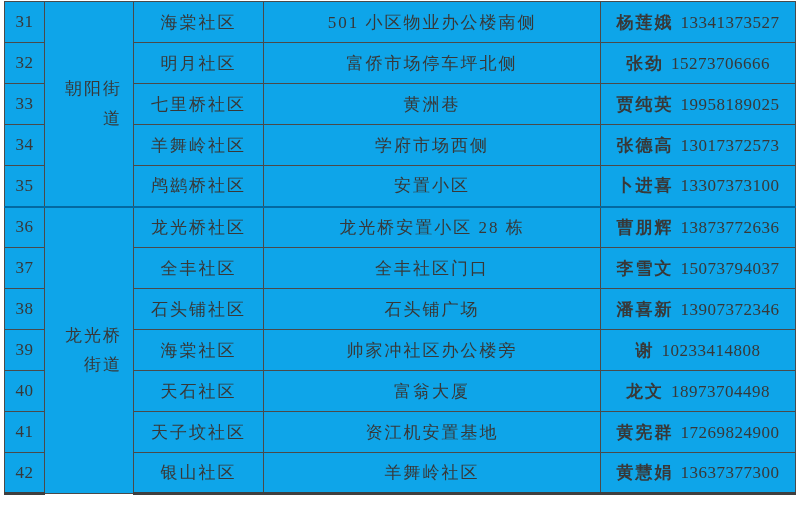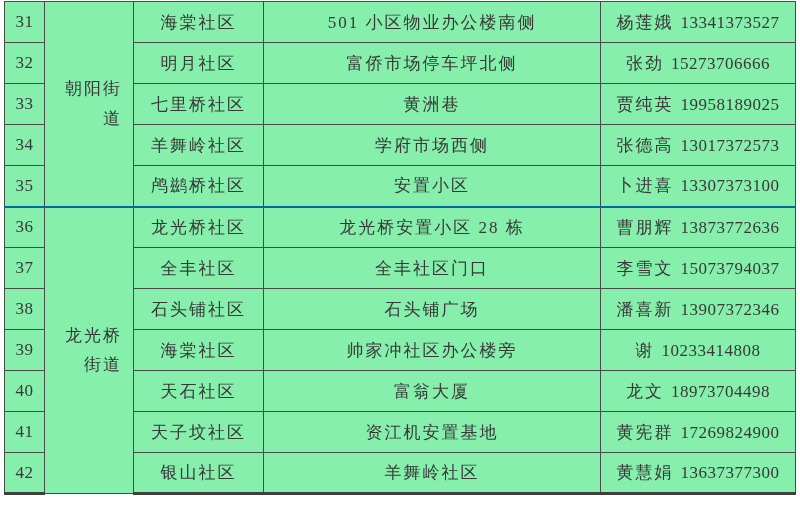--- a/index.html
+++ b/index.html
@@ -20,39 +20,39 @@
   }
   td {
     border: 1px solid #4a4a4a;
     text-align: center;
     vertical-align: middle;
     height: 41px;
     color: #383838;
     font-size: 17px;
     padding: 0 2px;
     overflow: hidden;
-    background: #86efac;
+    background: #0ea5e9;
   }
   col.c-no       { width: 40px; }
   col.c-street   { width: 89px; }
   col.c-comm     { width: 130px; }
   col.c-loc      { width: 337px; }
   col.c-contact  { width: 195px; }
 
   .zh { letter-spacing: 2px; }
   .num { letter-spacing: 0.5px; }
   .street-label {
     width: 66px;
     margin: 0 auto;
     line-height: 1.75;
     letter-spacing: 2px;
     word-break: break-all;
     text-align: right;
   }
-  .contact-name { letter-spacing: 2px; margin-right: 7px; }
+  .contact-name { letter-spacing: 2px; margin-right: 7px; font-weight: bold; }
   .phone { letter-spacing: 0.5px; white-space: nowrap; }
 
   tr.group-sep td { border-top: 2px solid #0369a1; }
   tr.last-row td  { border-bottom: 3px solid #3f3f3f; }
 </style>
 </head>
 <body>
 
 <div class="tbl-wrap">
   <table>

